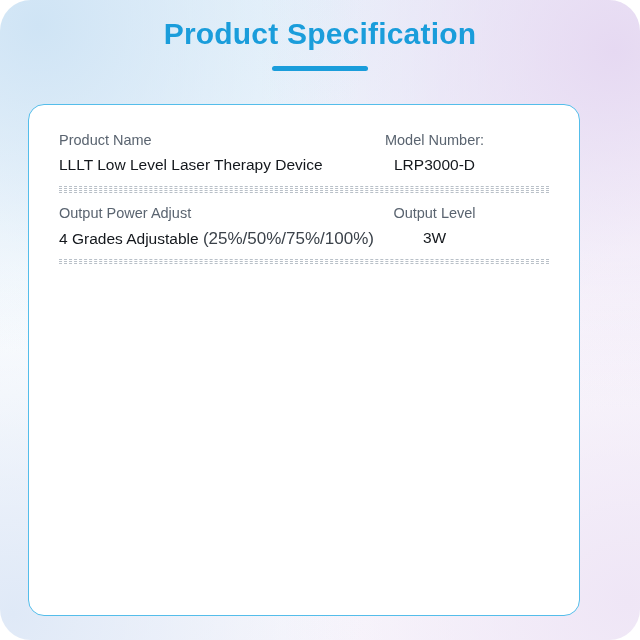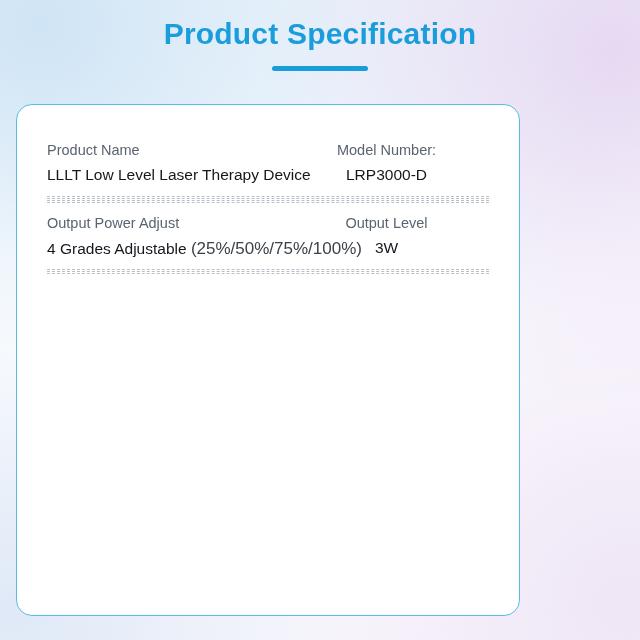--- a/index.html
+++ b/index.html
@@ -18,20 +18,21 @@
     width: 640px;
     height: 640px;
     background:
       radial-gradient(circle at 6% 4%, #cfe4f5 0%, rgba(207,228,245,0) 38%),
       radial-gradient(circle at 96% 8%, #e6d9f2 0%, rgba(230,217,242,0) 42%),
       radial-gradient(circle at 50% 0%, #e9f3fb 0%, rgba(233,243,251,0) 55%),
       radial-gradient(circle at 2% 96%, #dfe9f7 0%, rgba(223,233,247,0) 40%),
       radial-gradient(circle at 98% 94%, #efe6f6 0%, rgba(239,230,246,0) 40%),
       linear-gradient(160deg, #f3f8fd 0%, #ffffff 45%, #f7f4fb 100%);
     box-sizing: border-box;
+    border-radius: 31px;
   }
   .title-wrap {
     padding-top: 16px;
     text-align: center;
   }
   .title {
     font-size: 30px;
     font-weight: bold;
     color: #1a9ddb;
     letter-spacing: 0.2px;
@@ -39,29 +40,29 @@
   }
   .title-underline {
     width: 96px;
     height: 5px;
     background: #1a9ddb;
     border-radius: 3px;
     margin: 14px auto 0 auto;
   }
   .card {
     position: absolute;
-    left: 16px;
+    left: 28px;
     top: 104px;
-    width: 504px;
+    width: 552px;
     height: 512px;
     box-sizing: border-box;
     background: #ffffff;
     border: 1px solid #54bdea;
     border-radius: 16px;
-    padding: 26px 30px 10px 30px;
+    padding: 16px 30px 10px 30px;
   }
   .spec-table {
     width: 100%;
     border-collapse: collapse;
     table-layout: fixed;
   }
   .row {
     height: 65px;
   }
   .cell {

